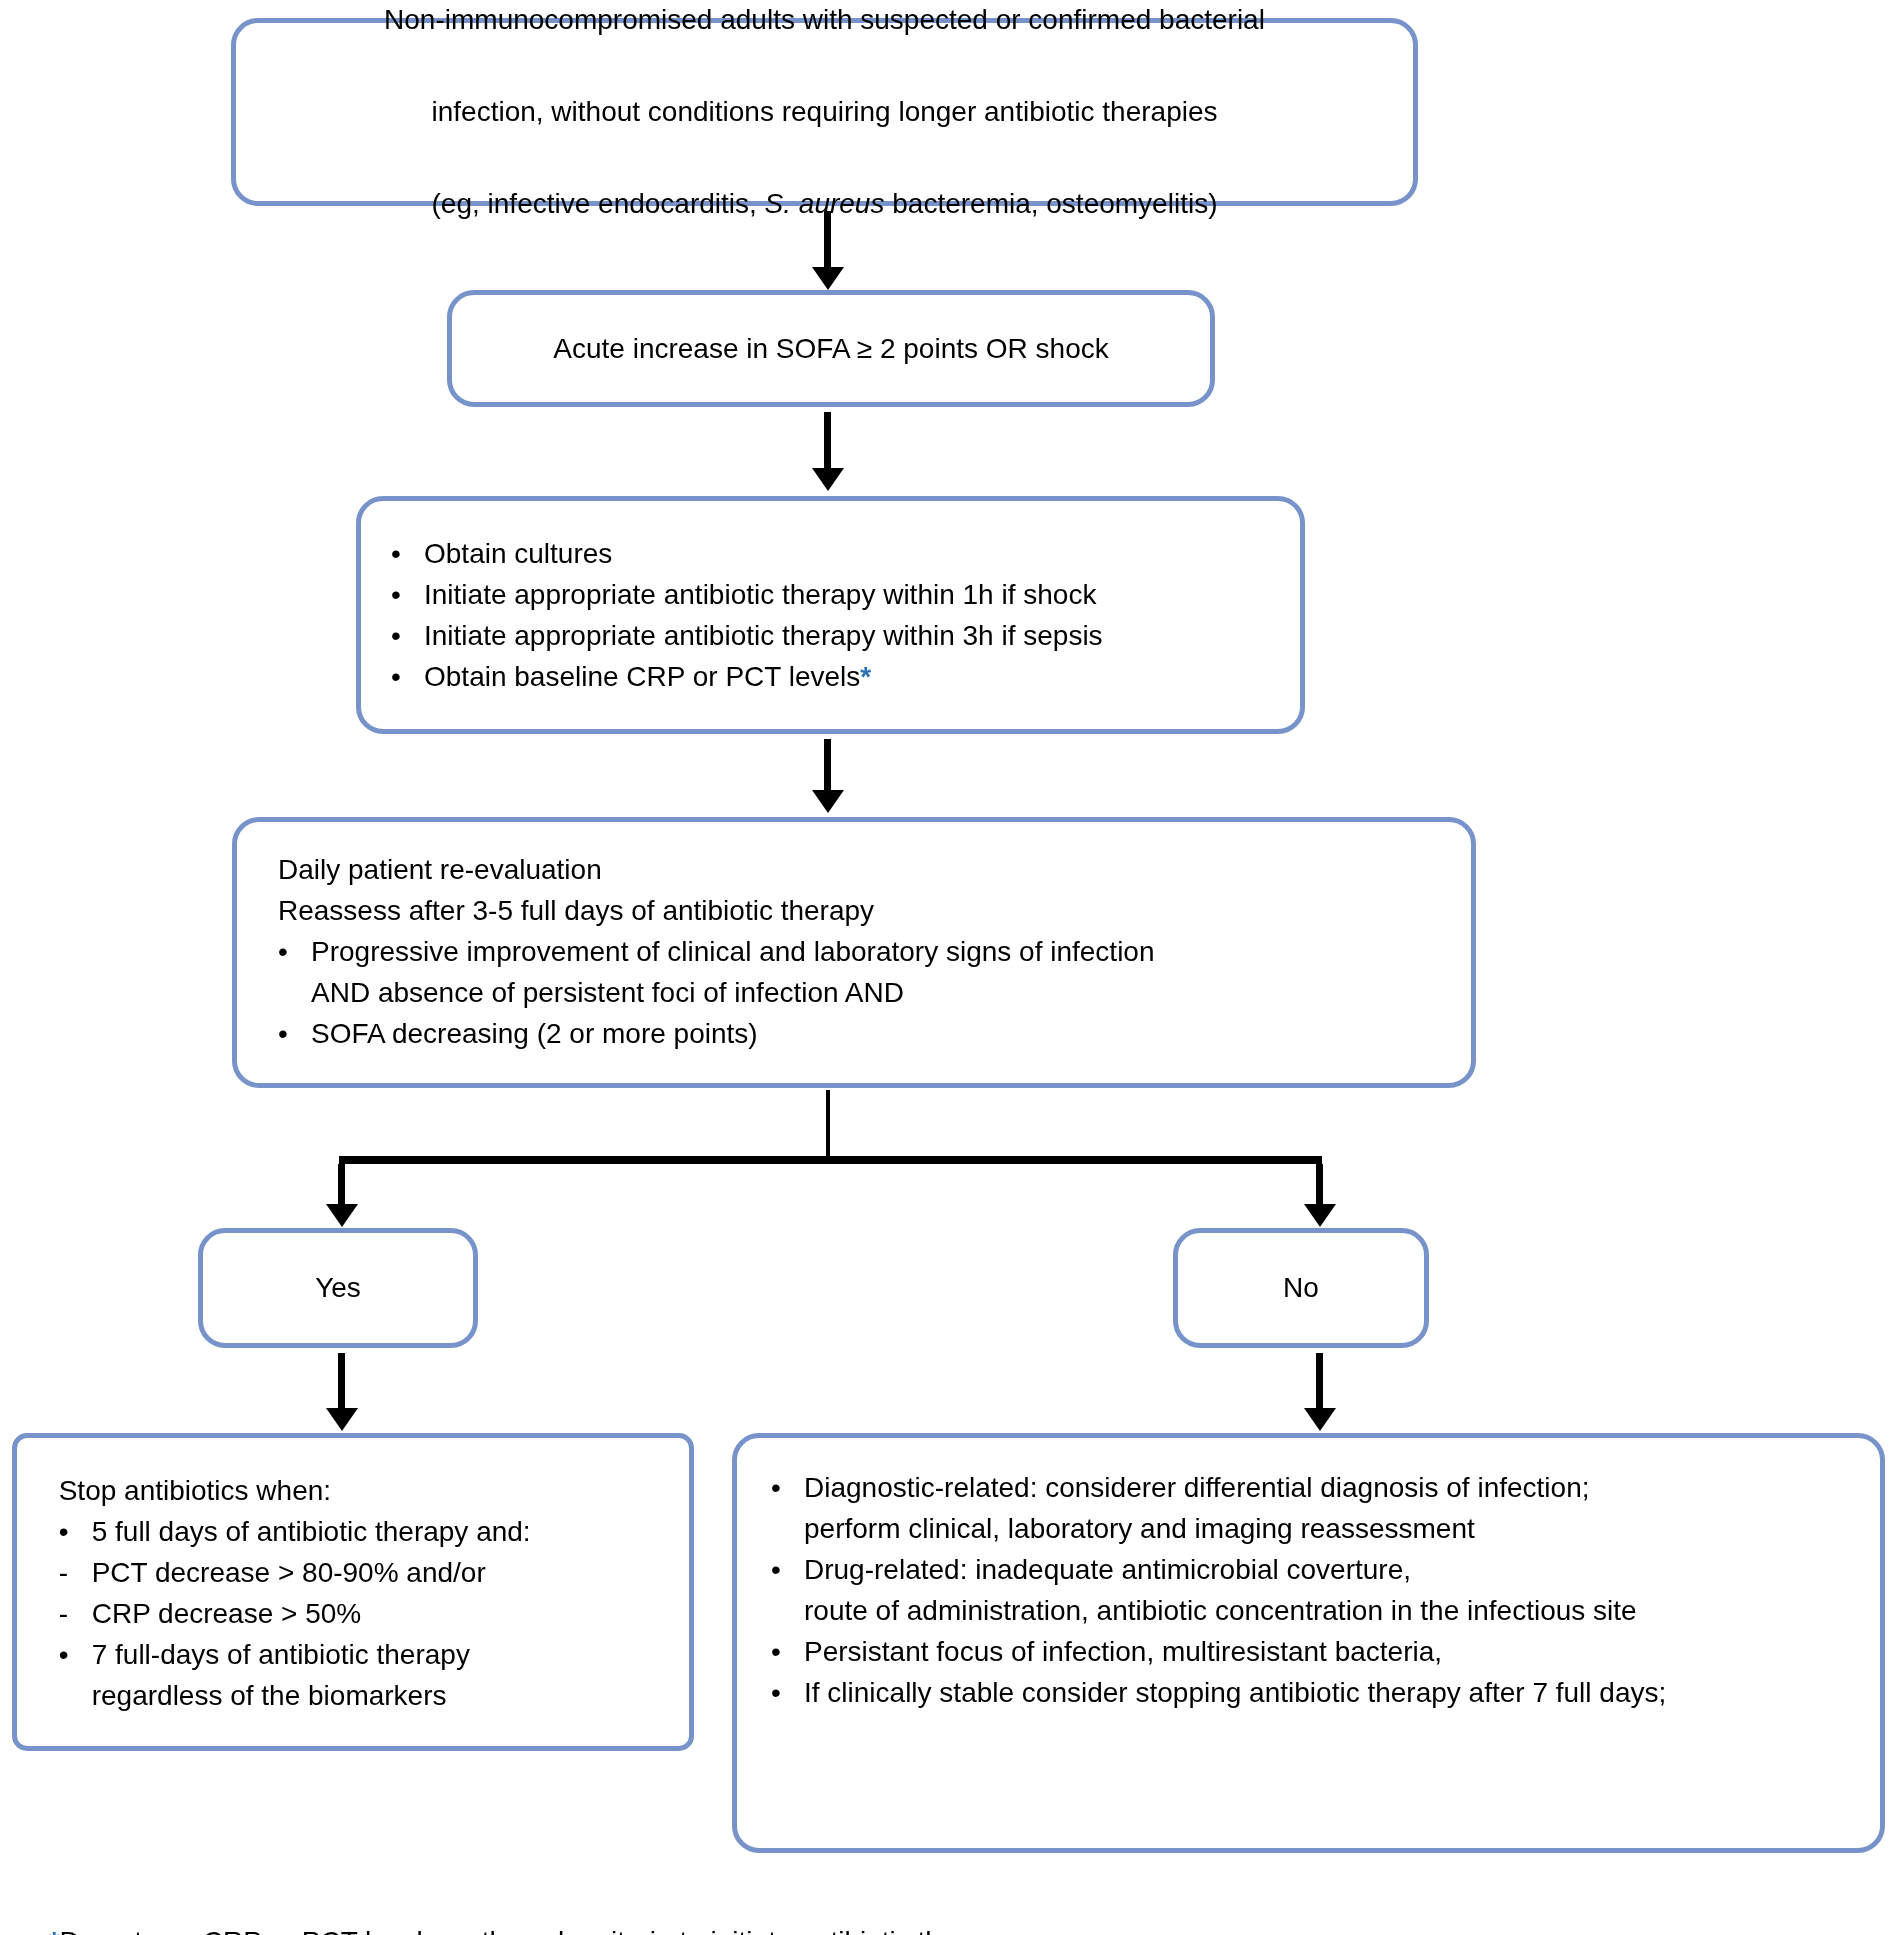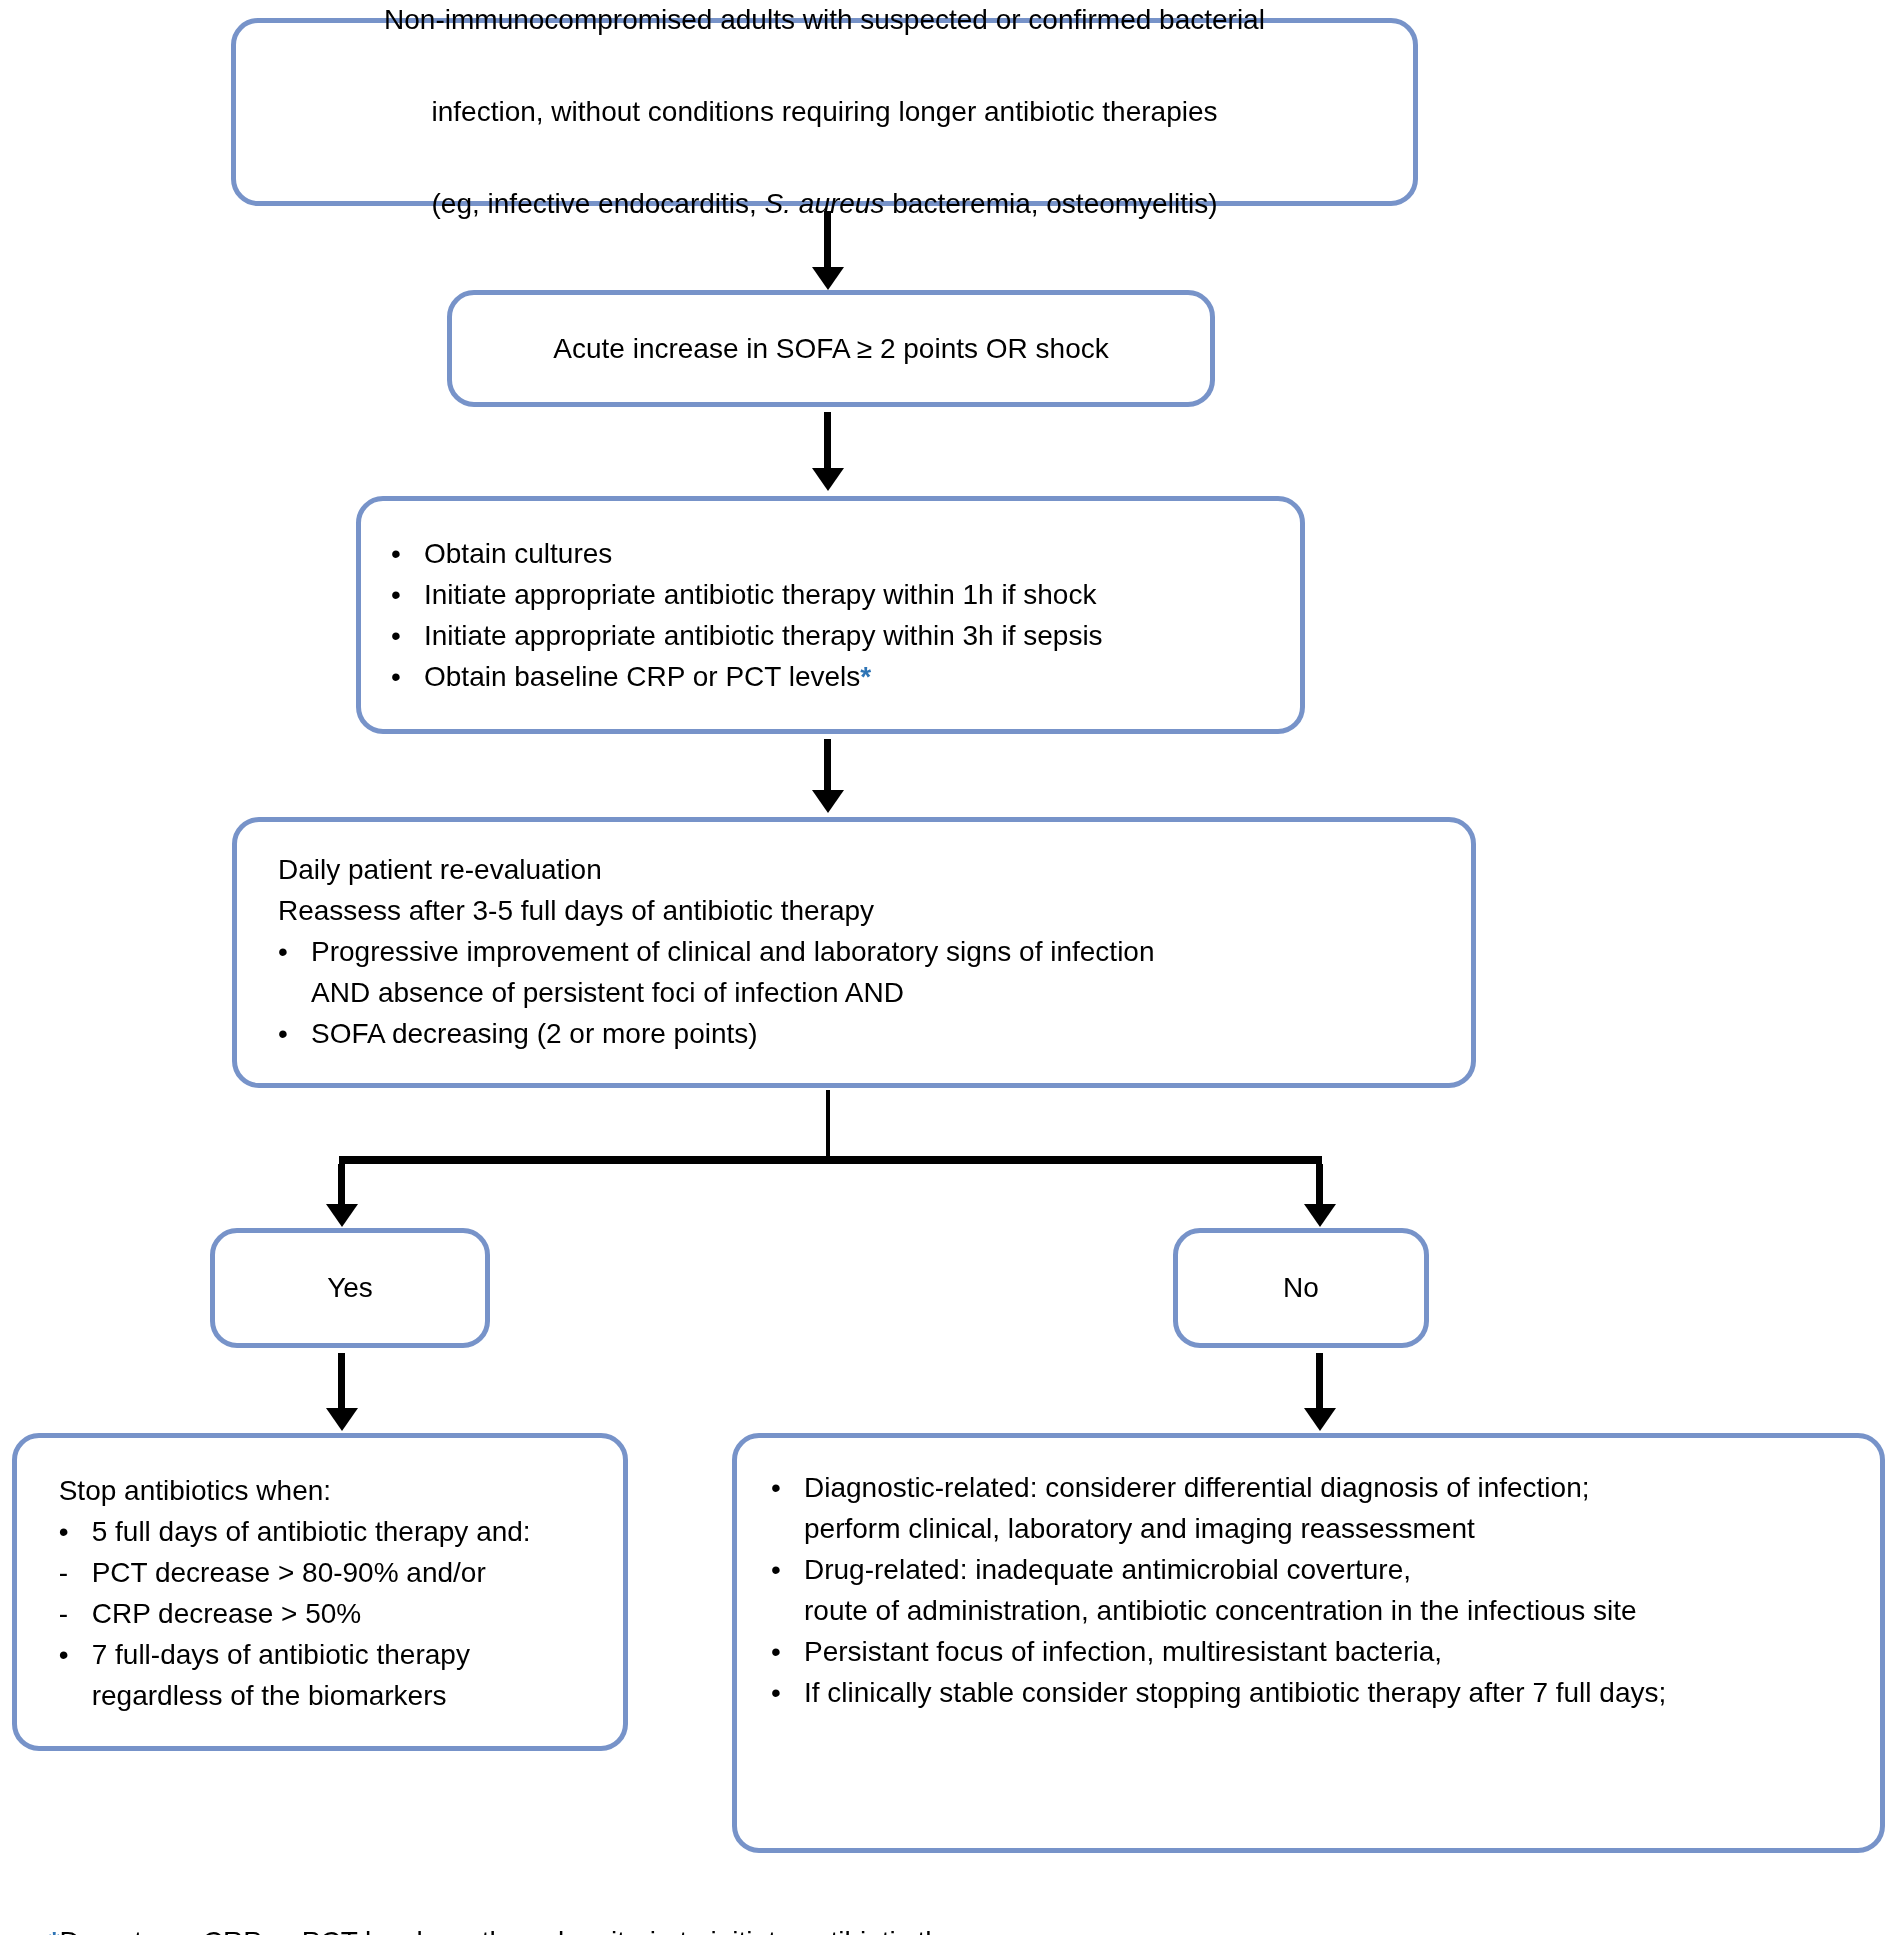--- a/index.html
+++ b/index.html
@@ -71,37 +71,37 @@
   <div class="connector" style="left:339px;top:1156px;width:983px;height:7.6px;"></div>
   <div class="arrow" style="left:325px;top:1164px;height:63px;">
     <div class="stem"></div>
     <div class="head"></div>
   </div>
   <div class="arrow" style="left:1303px;top:1164px;height:63px;">
     <div class="stem"></div>
     <div class="head"></div>
   </div>
 
-  <div class="box center-box" style="left:210px;top:1228px;width:280px;height:120px;">
+  <div class="box center-box" style="left:198px;top:1228px;width:280px;height:120px;">
     <div class="cline"><span>Yes</span></div>
   </div>
   <div class="box center-box" style="left:1173px;top:1228px;width:256px;height:120px;">
     <div class="cline"><span>No</span></div>
   </div>
 
   <div class="arrow" style="left:325px;top:1353px;height:78px;">
     <div class="stem"></div>
     <div class="head"></div>
   </div>
   <div class="arrow" style="left:1303px;top:1353px;height:78px;">
     <div class="stem"></div>
     <div class="head"></div>
   </div>
 
-  <div class="box list-box" style="left:11.7px;top:1433px;width:616px;height:318px;padding:32px 5.8px 0 42px;">
+  <div class="box list-box" style="left:11.7px;top:1433px;width:682px;height:318px;padding:32px 5.8px 0 42px;border-radius:15px;">
     <div class="li"><span class="text">Stop antibiotics when:</span></div>
     <div class="li"><span class="bullet">•</span><span class="text">5 full days of antibiotic therapy and:</span></div>
     <div class="li"><span class="bullet">-</span><span class="text">PCT decrease &gt; 80-90% and/or</span></div>
     <div class="li"><span class="bullet">-</span><span class="text">CRP decrease &gt; 50%</span></div>
     <div class="li"><span class="bullet">•</span><span class="text">7 full-days of antibiotic therapy</span></div>
     <div class="li"><span class="bullet"></span><span class="text">regardless of the biomarkers</span></div>
   </div>
 
   <div class="box list-box" style="left:732px;top:1433px;width:1153px;height:420px;padding:29px 5.8px 0 34px;">
     <div class="li"><span class="bullet">•</span><span class="text">Diagnostic-related: considerer differential diagnosis of infection;</span></div>

